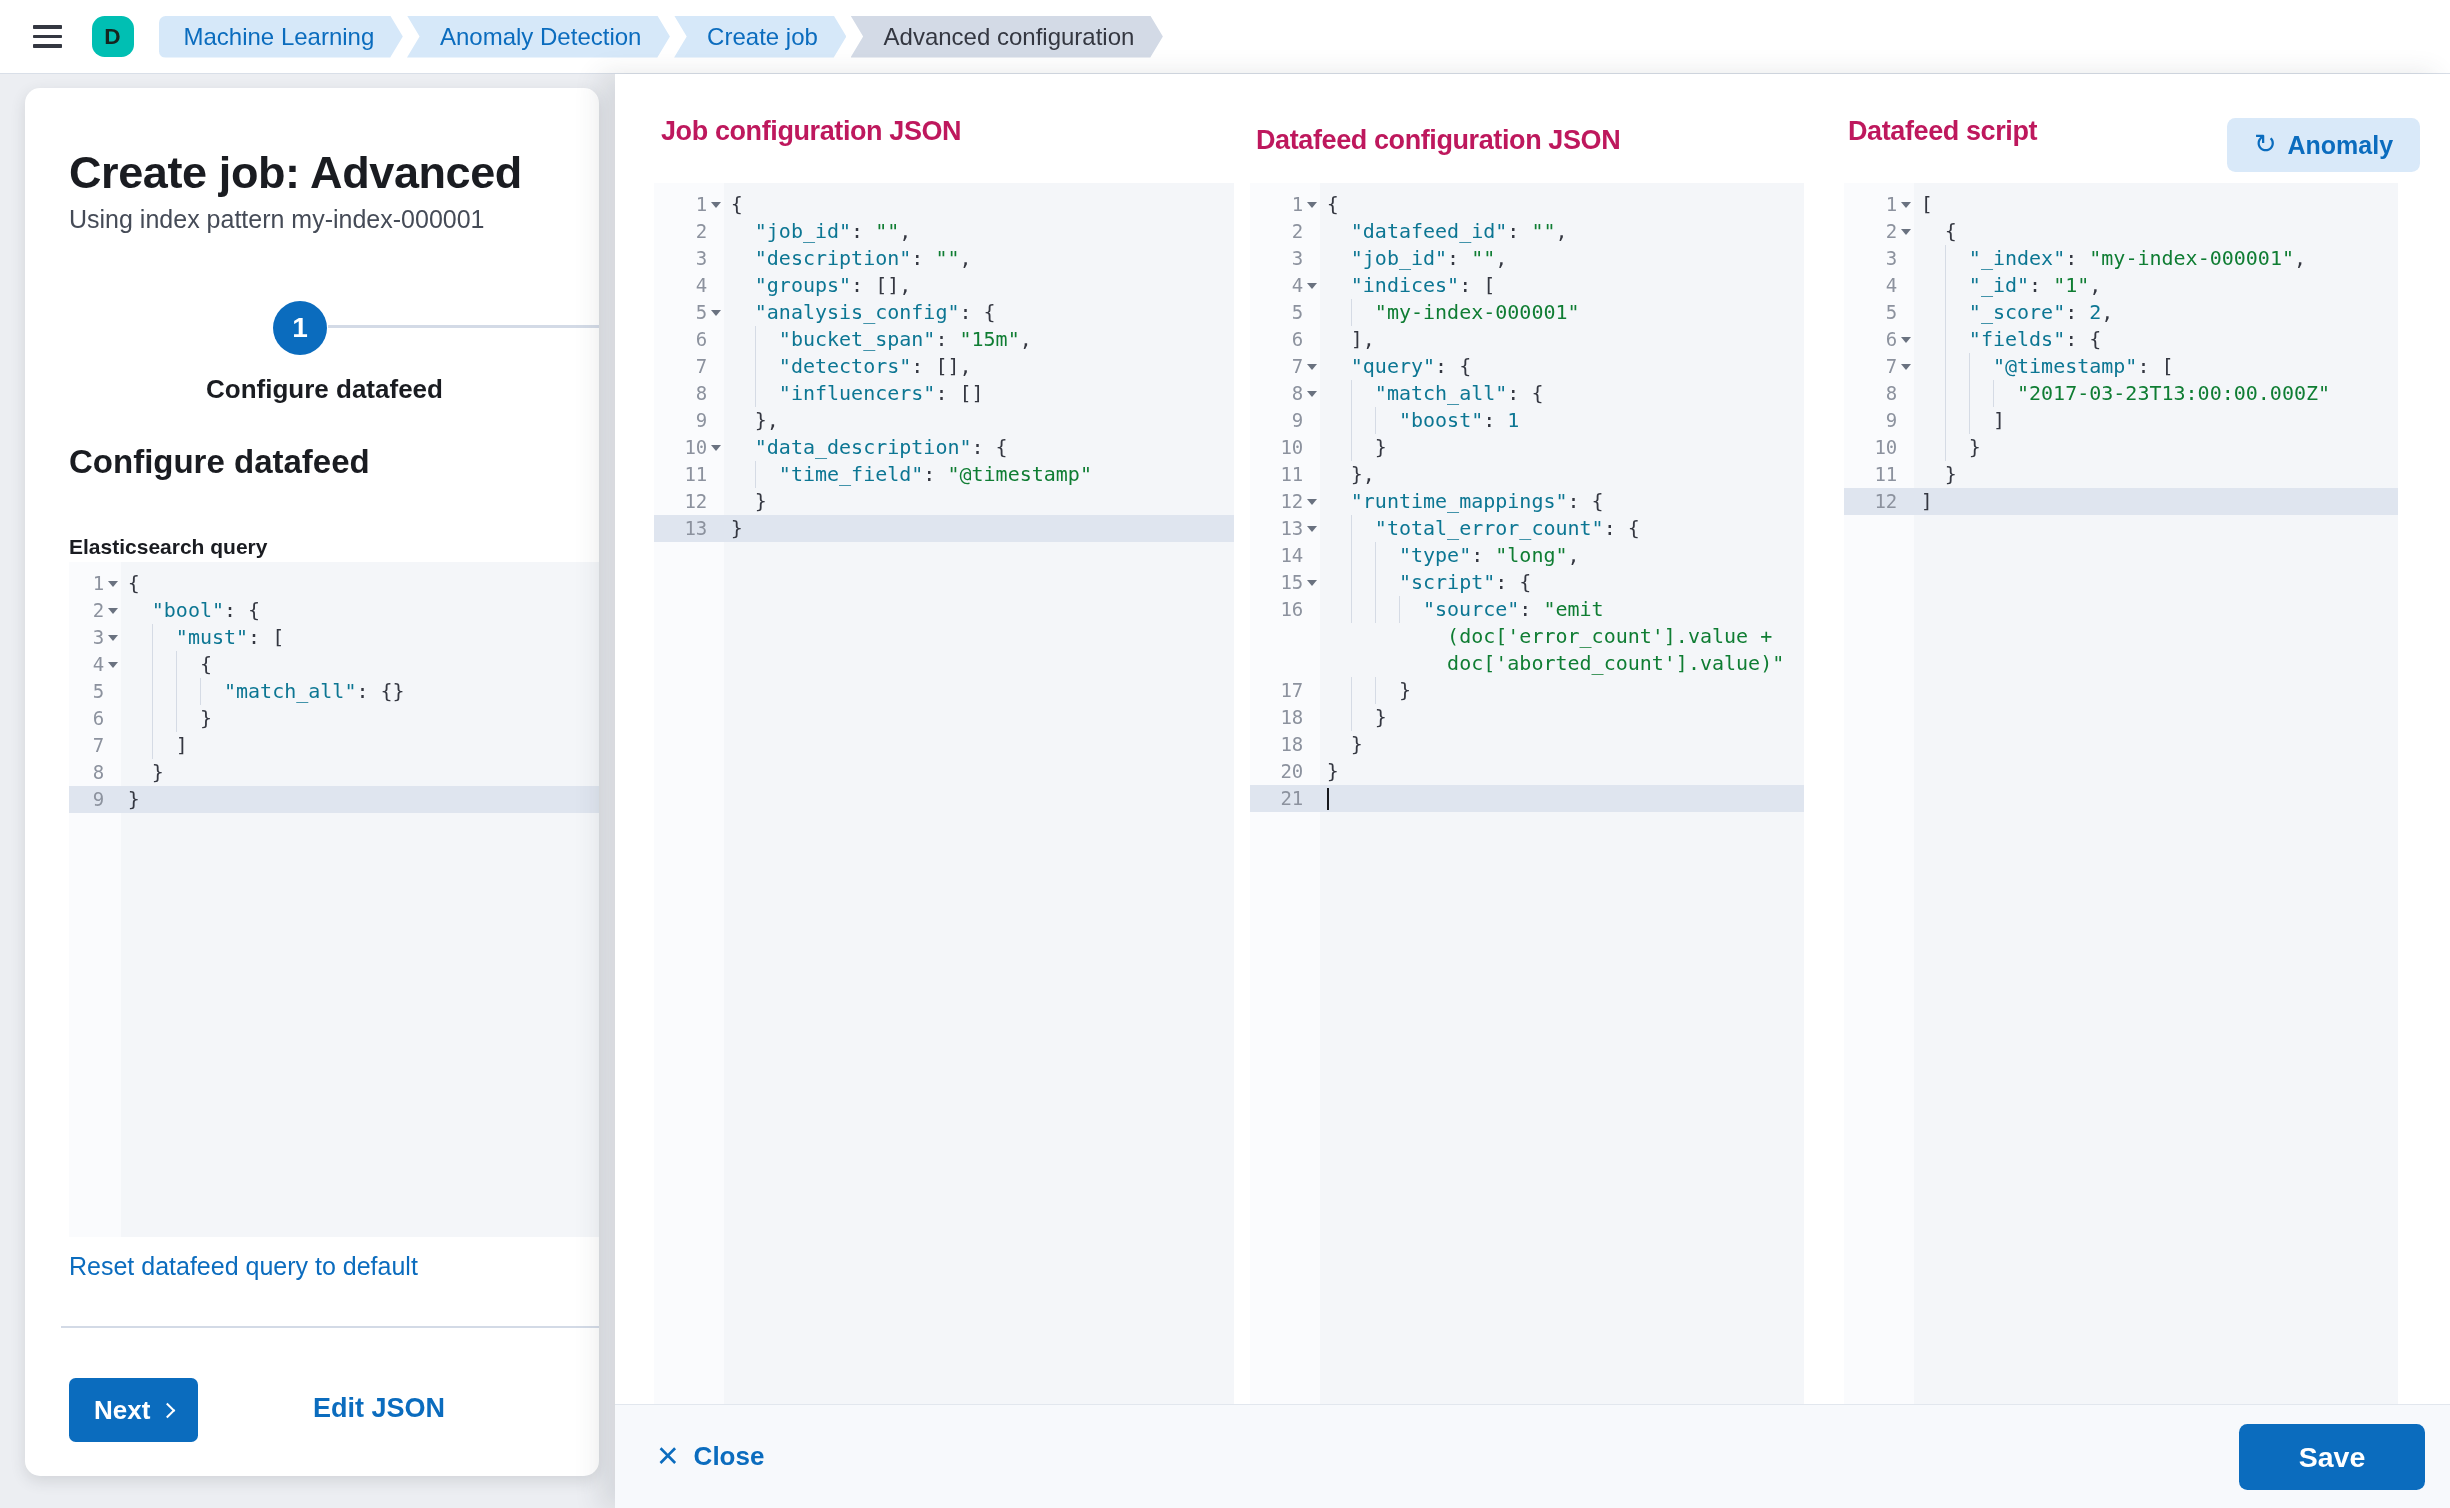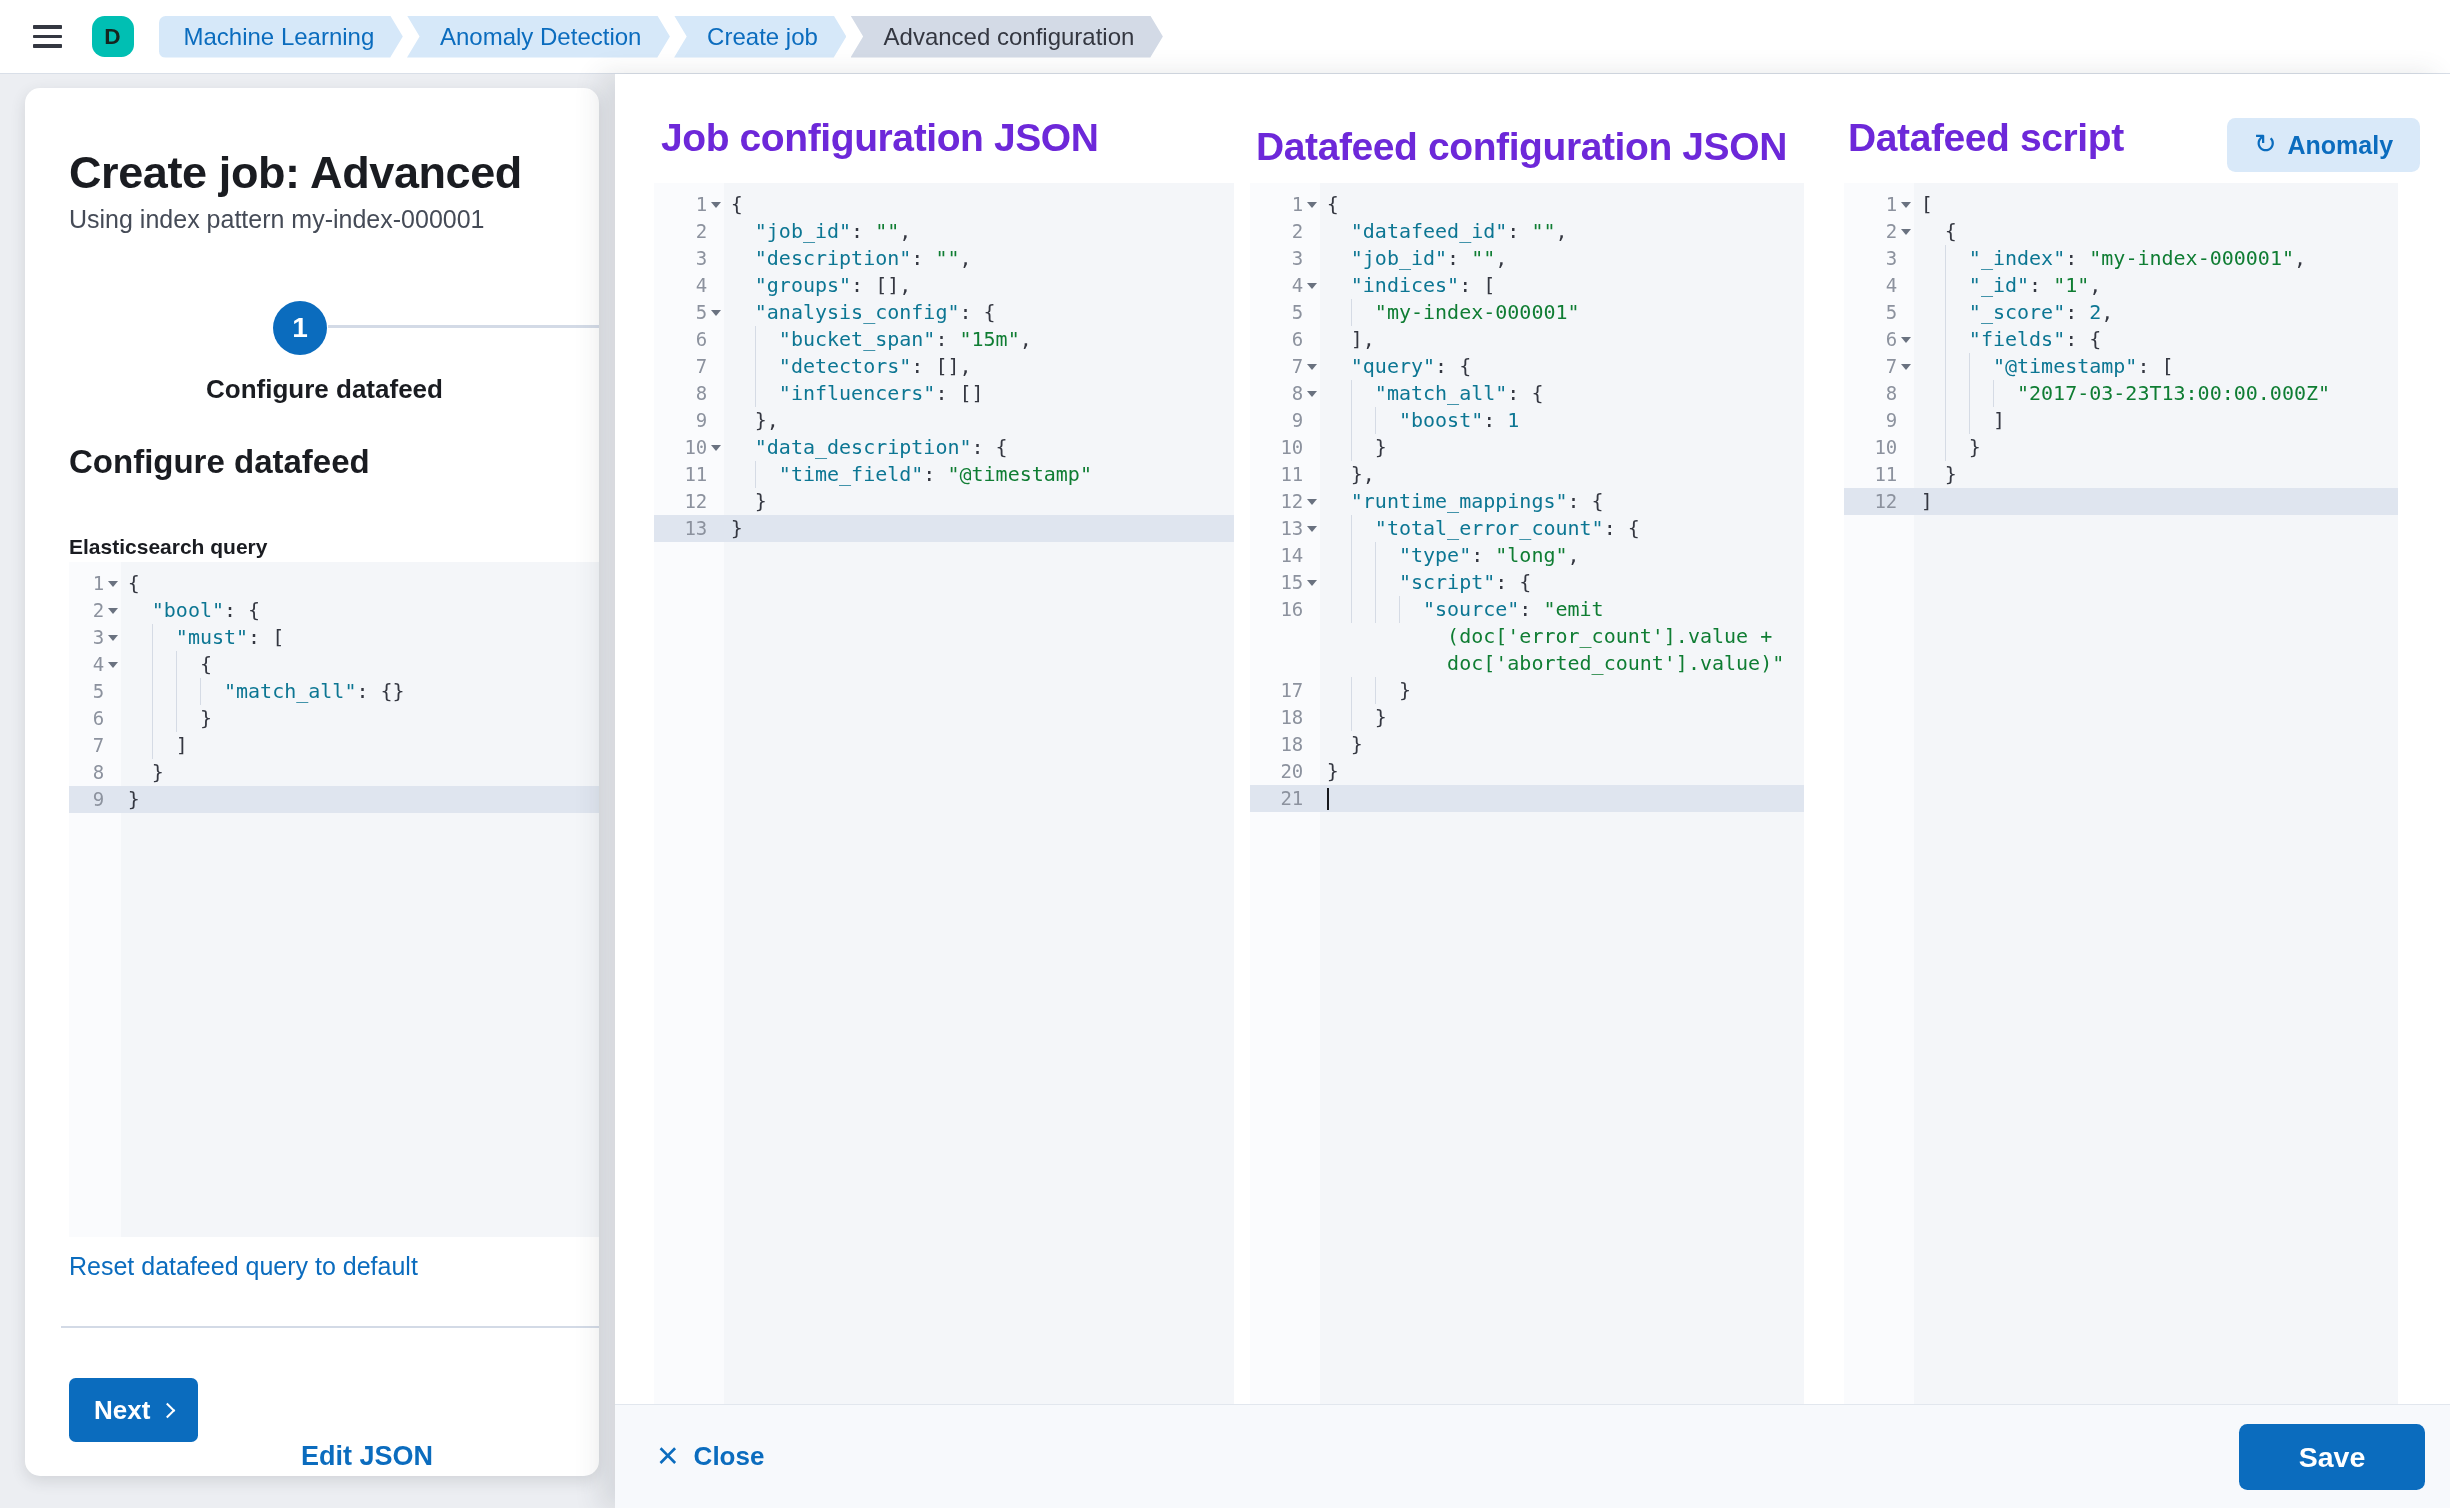--- a/index.html
+++ b/index.html
@@ -61,28 +61,28 @@
   .link { color:#0b6cbe; cursor:pointer; }
   .reset-link { position:absolute; left:44px; top:1164px; font-size:25px; font-weight:500; }
   .divider { position:absolute; left:36px; right:0; top:1238px; height:1.7px; background:#d3dae6; }
   .next-btn {
     position:absolute; left:44px; top:1290px; width:129px; height:64px;
     background:#0b6cbe; border:none; border-radius:6.7px; color:#fff;
     font-size:26px; font-weight:600; font-family:inherit;
     display:flex; align-items:center; justify-content:center; gap:11.7px; cursor:pointer;
   }
   .chev { display:inline-block; width:11px; height:11px; border-top:2.9px solid #fff; border-right:2.9px solid #fff; transform:rotate(45deg); margin-top:0.8px; }
-  .editjson-link { position:absolute; left:276px; top:1305px; font-size:27px; font-weight:600;margin-top:48px; }
+  .editjson-link { position:absolute; left:288px; top:1305px; font-size:27px; font-weight:600; }
 
   
   .flyout {
     position:absolute; left:615px; top:74px; right:0; bottom:0;
     background:#fff; box-shadow:-15px 0 25px rgba(52,55,65,.12);
   }
-  .col-h { position:absolute; top:42px; font-size:39px; font-weight:700; color:#6d28d9; letter-spacing:-0.4px; }
+  .col-h { position:absolute; top:42px; font-size:27px; font-weight:700; color:#be185d; letter-spacing:-0.4px; }
   .h1c { left:46px; } .h2c { left:641px;margin-top:9px; } .h3c { left:1233px; }
   .refresh-btn {
     position:absolute; left:1612px; top:44px; width:193px; height:54px;
     background:#d9e9f9; border:none; border-radius:8.4px; color:#0b6cbe;
     font-size:25px; font-weight:600; font-family:inherit;
     display:flex; align-items:center; justify-content:center; gap:11px; cursor:pointer;
   }
   .refresh-glyph { font-family:"DejaVu Sans", sans-serif; font-size:27px; font-weight:400; margin-top:-2.5px; }
 
   .bottombar {

